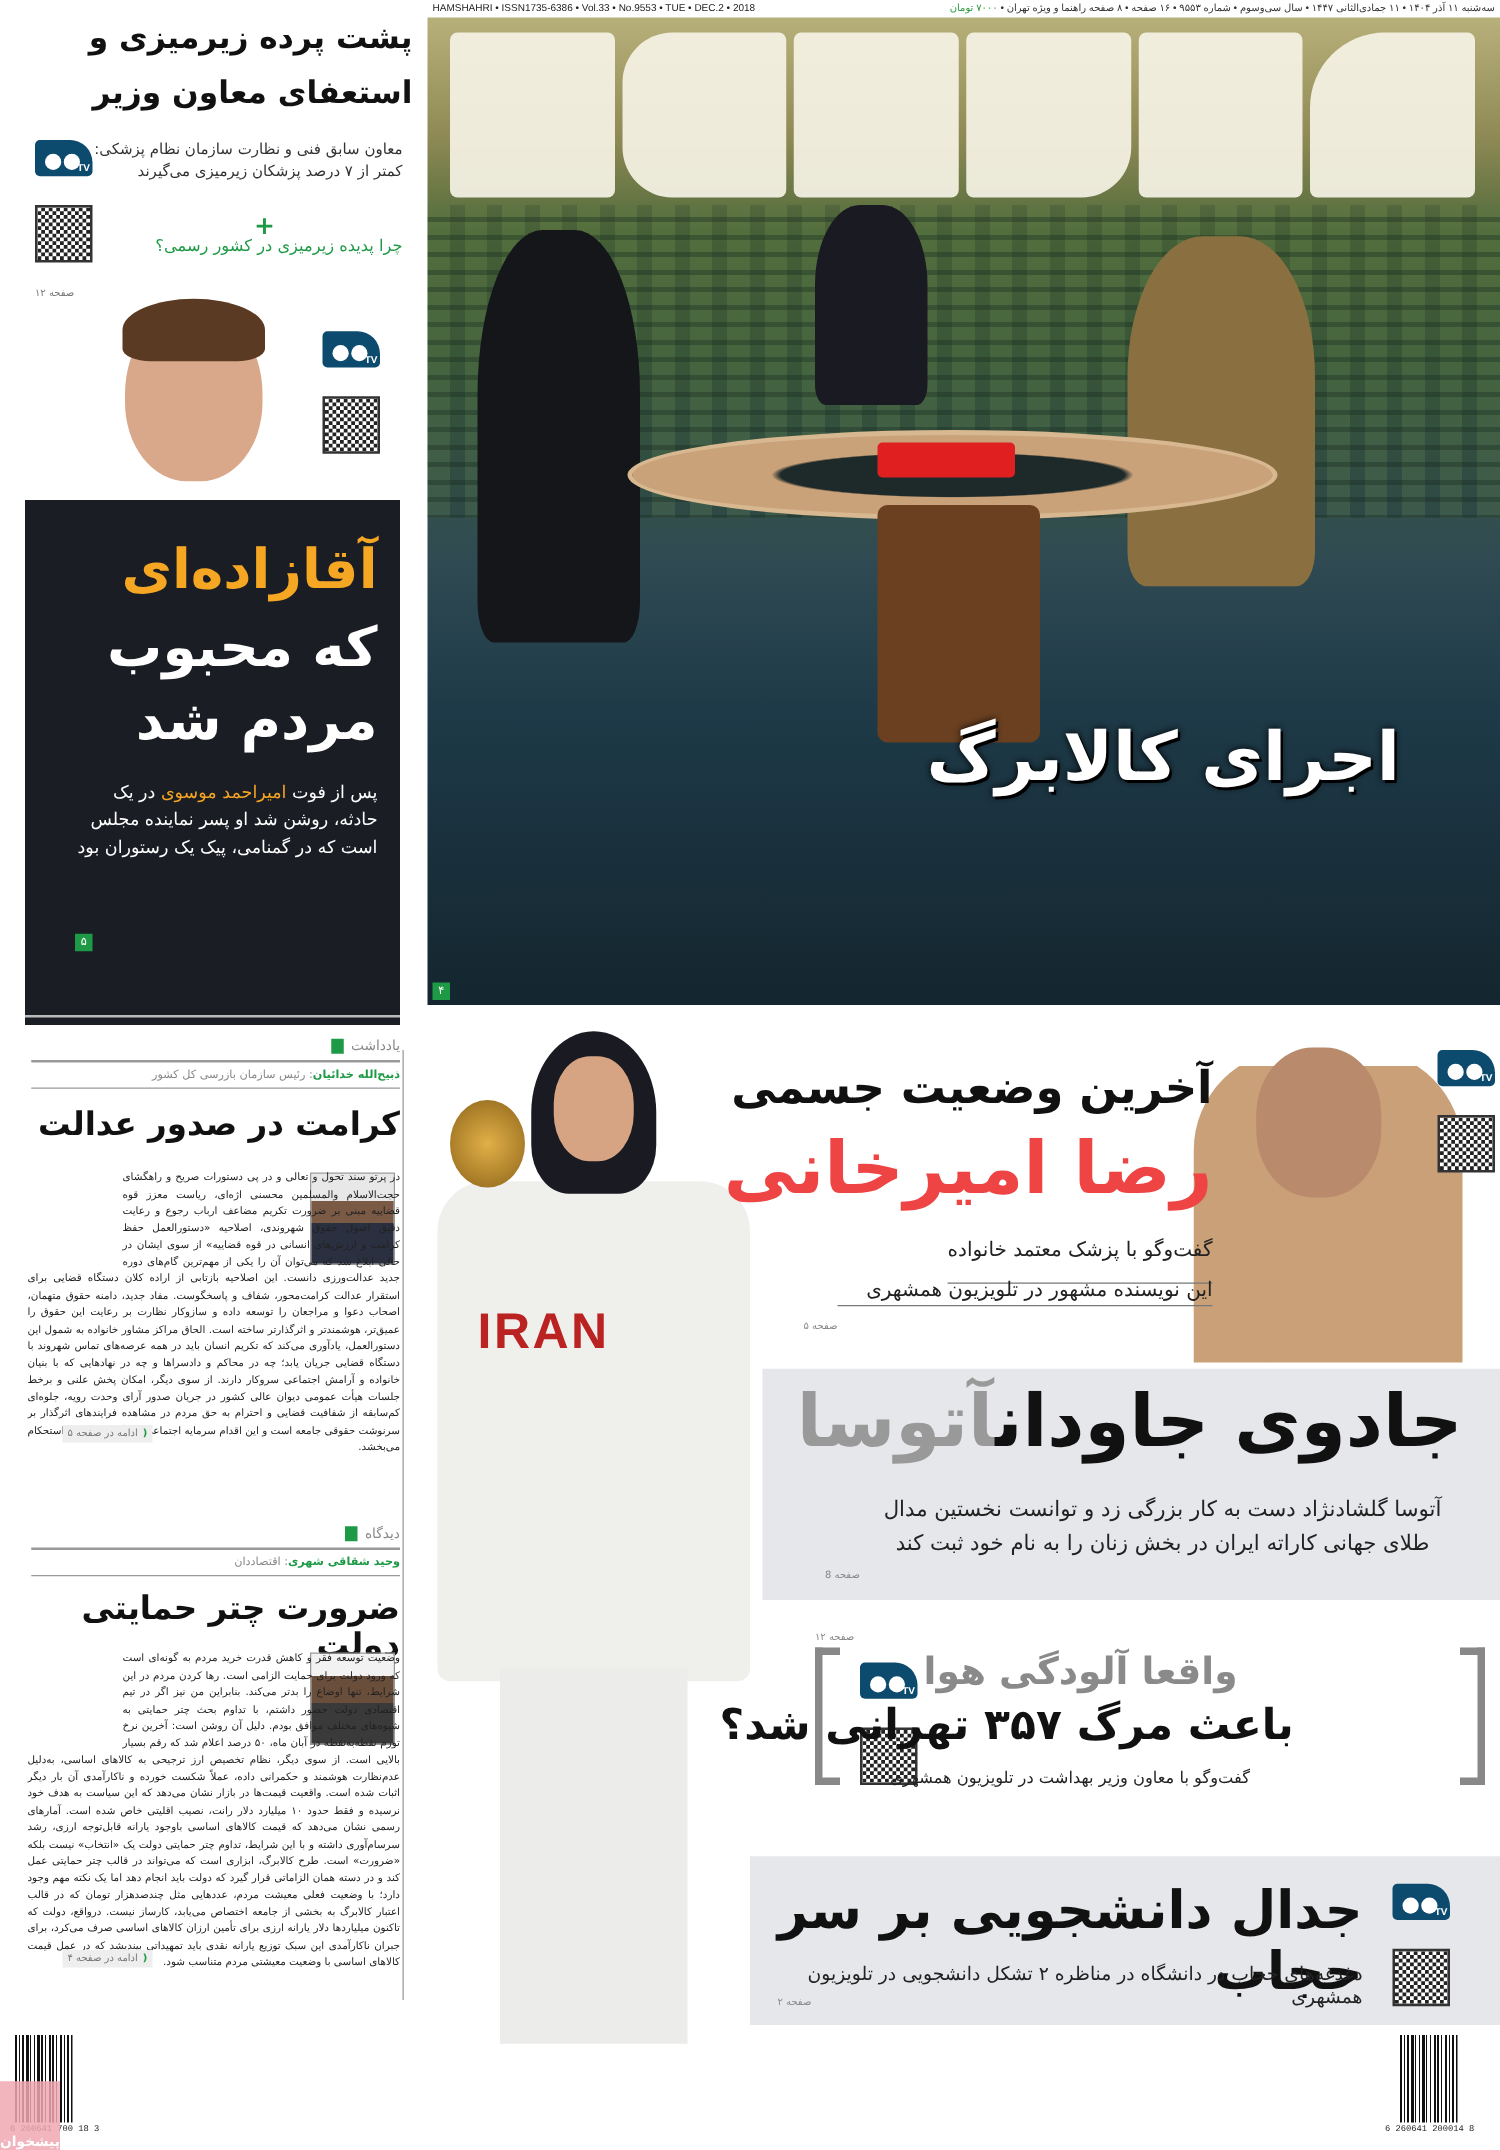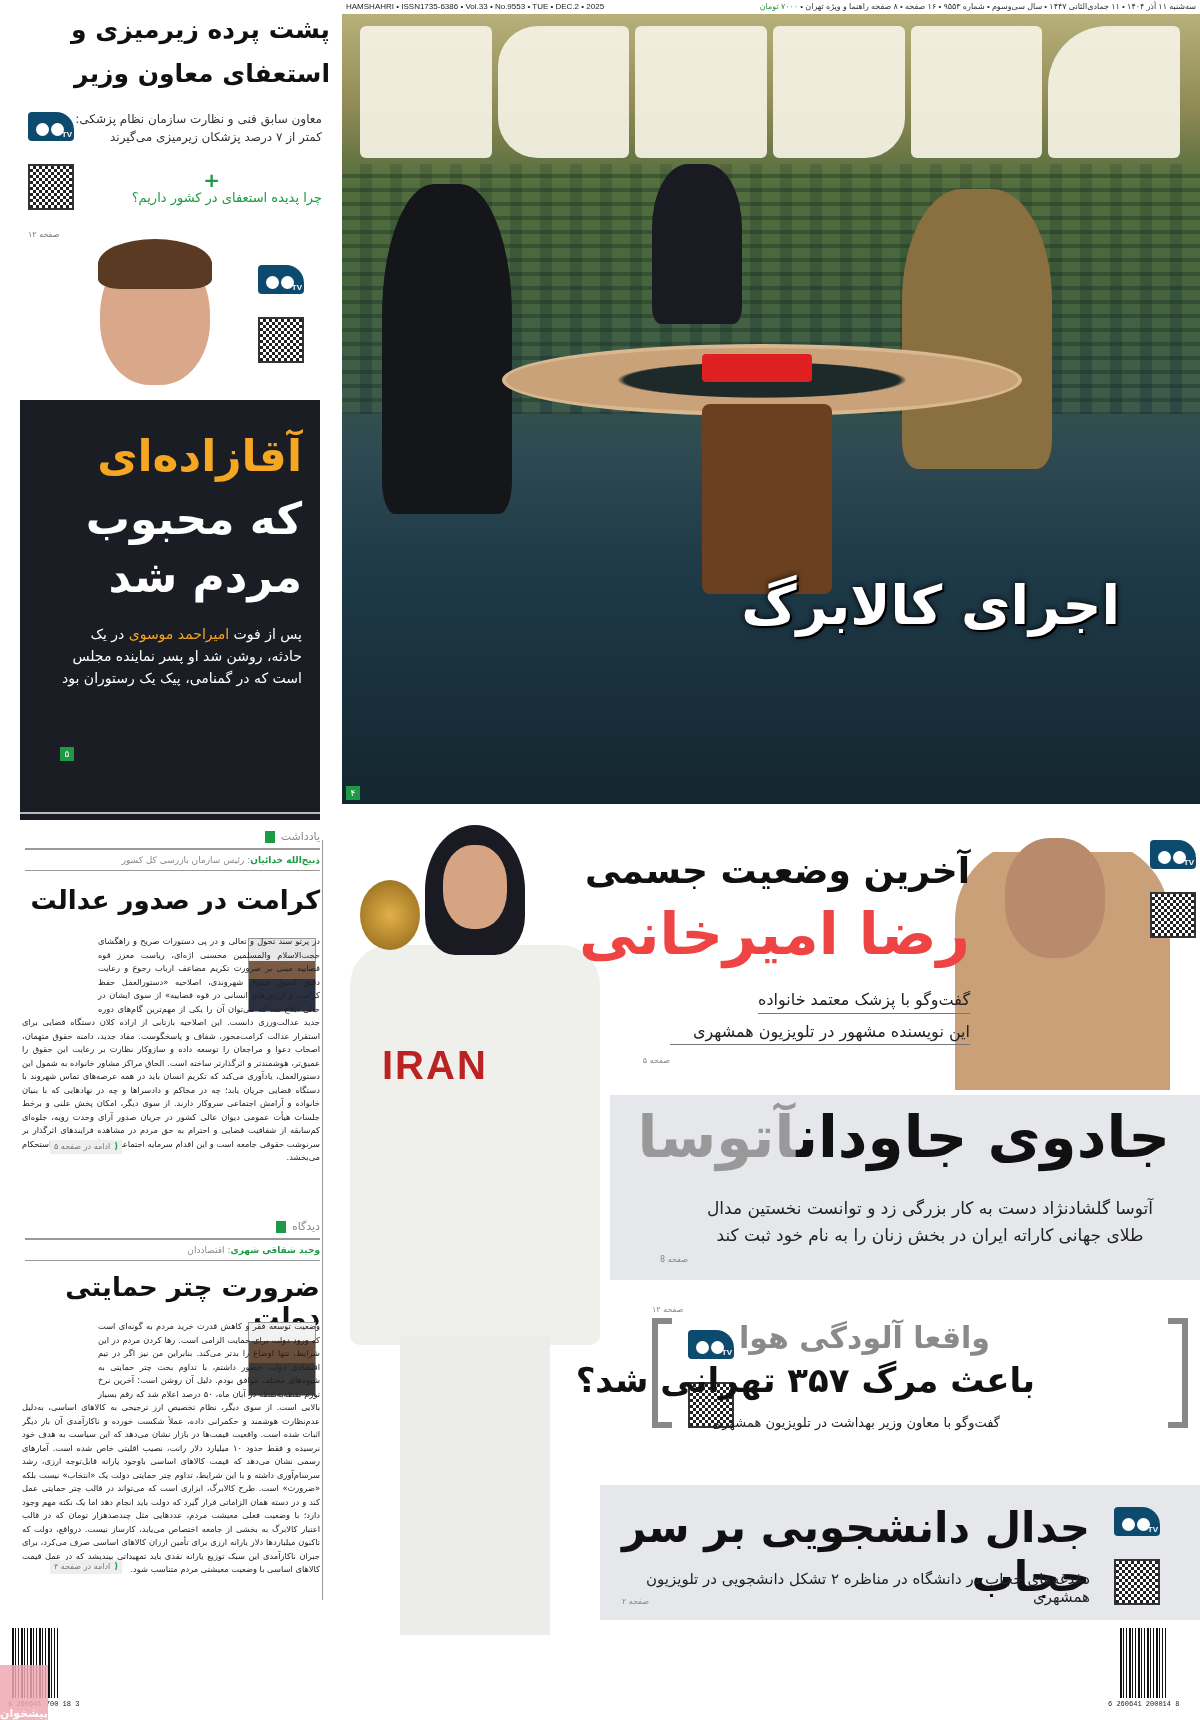--- a/index.html
+++ b/index.html
@@ -65,21 +65,21 @@
 #athlete{left:330px;top:825px;width:290px;height:895px}
 #athlete .head{position:absolute;left:95px;top:0;width:100px;height:130px;background:#1a1a22;border-radius:50% 50% 30% 30%}
 #athlete .face{position:absolute;left:113px;top:20px;width:64px;height:84px;background:#d7a483;border-radius:45%}
 #athlete .jacket{position:absolute;left:20px;top:120px;width:250px;height:400px;background:#efefec;border-radius:40px 40px 10px 10px}
 #athlete .pants{position:absolute;left:70px;top:510px;width:150px;height:300px;background:#ececea}
 #athlete .medal{position:absolute;left:30px;top:55px;width:60px;height:70px;background:radial-gradient(circle,#e2b049,#8c6418);border-radius:50%}
 #athlete .iran{position:absolute;left:52px;top:218px;font-size:40px;color:#b22;font-weight:bold;direction:ltr;font-family:"Liberation Sans",sans-serif;letter-spacing:2px}
 
 #amir-h1{right:230px;top:850px;font-size:36px;font-weight:bold}
 #amir-h2{right:230px;top:900px;font-size:58px;font-weight:bold;color:#ef4444}
-#amir-l1{right:230px;top:990px;font-size:16px;color:#222;border-bottom:1px solid #777;padding-bottom:4px}
+#amir-l1{right:230px;top:990px;font-size:16px;color:#222;border-bottom:1px solid #777;padding-bottom:17px}
 #amir-l2{right:230px;top:1022px;font-size:16px;color:#222;border-bottom:1px solid #777;padding-bottom:3px;width:300px;text-align:right}
 #amir-pg{right:530px;top:1056px;font-size:8px;color:#888}
 #amir-photo{left:955px;top:840px;width:215px;height:250px;background:linear-gradient(180deg,#fff 0 5%,#c9a078 5% 100%);border-radius:80px 80px 0 0}
 #amir-face{left:1005px;top:838px;width:100px;height:120px;background:#b98a6b;border-radius:45%}
 #atousa{left:610px;top:1095px;width:590px;height:185px;background:#e5e7ea}
 #atousa-h{position:absolute;right:30px;top:8px;font-size:58px;font-weight:bold;white-space:nowrap}
 #atousa-h .g{color:#999}
 #atousa-b{position:absolute;right:30px;top:100px;width:480px;text-align:center;font-size:17px;line-height:27px;color:#222}
 #atousa-pg{position:absolute;left:50px;top:160px;font-size:8px;color:#888}
 .bracket{position:absolute;width:20px;height:110px;border:6px solid #888}
@@ -93,21 +93,21 @@
 #hijab-pg{position:absolute;left:22px;top:112px;font-size:8px;color:#888}
 
 .barcode{position:absolute;width:46px;height:70px;background:repeating-linear-gradient(90deg,#111 0 2px,#fff 2px 3px,#111 3px 4px,#fff 4px 6px,#111 6px 7px,#fff 7px 9px)}
 .bc-num{position:absolute;font-size:7px;direction:ltr;font-family:"Liberation Mono",monospace;color:#222}
 #watermark{left:0;top:1665px;width:48px;height:55px;background:#f0a8b2;opacity:.85;color:#fff;font-size:11px;font-weight:bold;display:flex;align-items:flex-end;justify-content:center}
 </style>
 </head>
 <body>
 
 <div id="strip" class="abs">
-  <span>HAMSHAHRI • ISSN1735-6386 • Vol.33 • No.9553 • TUE • DEC.2 • 2025</span>
+  <span>HAMSHAHRI • ISSN1735-6386 • Vol.33 • No.9553 • TUE • DEC.2 • 2018</span>
   <span class="fa"><span>سه‌شنبه ۱۱ آذر ۱۴۰۴ • ۱۱ جمادی‌الثانی ۱۴۴۷ • سال سی‌وسوم • شماره ۹۵۵۳ • ۱۶ صفحه • ۸ صفحه راهنما و ویژه تهران</span> • <span class="price">۷۰۰۰ تومان</span></span>
 </div>
 
 <div id="hero" class="abs">
   <div class="rows"></div>
   <div id="logo" aria-label="">
     <span></span>
       <span></span>
       <span></span>
       <span></span>
@@ -124,21 +124,21 @@
   <div class="pgbadge" style="left:4px;top:772px">۴</div>
 </div>
 
 <div id="lt-title" class="abs">پشت پرده زیرمیزی و استعفای معاون وزیر</div>
 <div class="tv" style="left:28px;top:112px">
     <span class="lbl">TV</span>
   </div>
 <div class="qr" style="left:28px;top:164px"></div>
 <div id="lt-body" class="abs">معاون سابق فنی و نظارت سازمان نظام پزشکی: کمتر از ۷ درصد پزشکان زیرمیزی می‌گیرند</div>
 <div id="lt-plus" class="abs">+</div>
-<div id="lt-link" class="abs">چرا پدیده استعفای در کشور داریم؟</div>
+<div id="lt-link" class="abs">چرا پدیده زیرمیزی در کشور رسمی؟</div>
 <div id="lt-page" class="abs">صفحه ۱۲</div>
 
 <div id="teen" class="abs">
   <div class="face"></div>
   <div class="hair"></div>
   <div class="tv" style="left:238px;top:20px">
       <span class="lbl">TV</span>
     </div>
   <div class="qr" style="left:238px;top:72px"></div>
   <div id="teen-h1">آقازاده‌ای</div>

